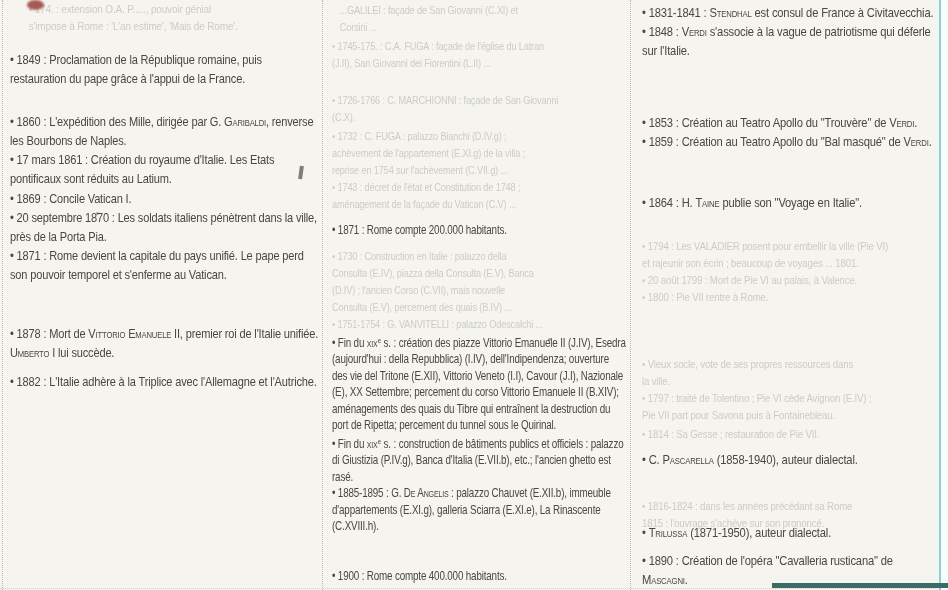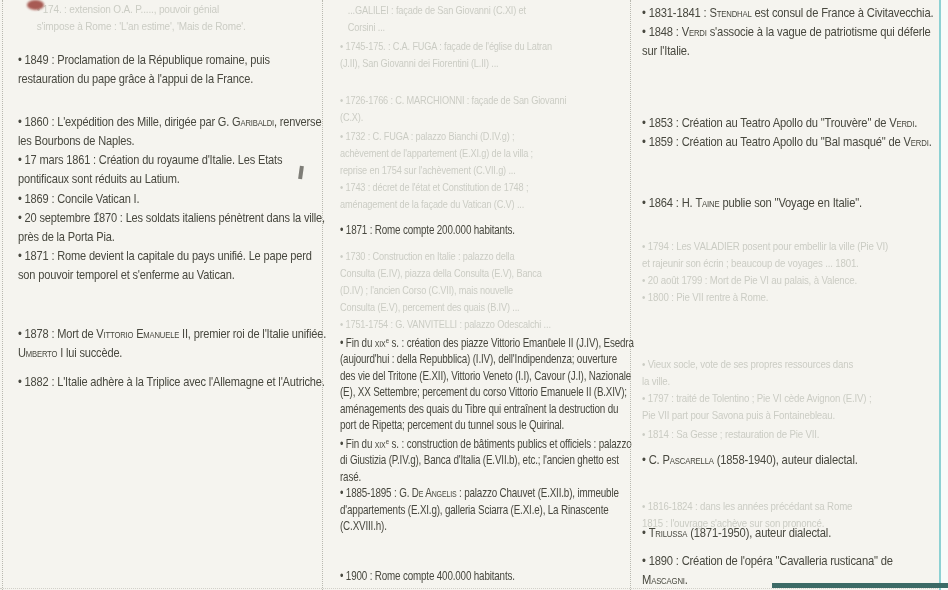--- a/index.html
+++ b/index.html
@@ -6,22 +6,22 @@
   body{
     width:948px;height:590px;
     background:#e9e9e3;
     font-family:"Liberation Sans", sans-serif;
   }
   .page{
     position:relative;width:948px;height:590px;overflow:hidden;
     background:#f5f4ef;color:#48483f;
   }
   .col{position:absolute;top:0;bottom:0;}
-  .col-left {left:18px;width:310px;}
-  .col-mid  {left:340px;width:294px;}
+  .col-left {left:10px;width:310px;}
+  .col-mid  {left:332px;width:294px;}
   .col-right{left:642px;width:296px;}
 
   .block{position:absolute;left:0;transform-origin:0 0;}
   .col-left  .block{width:365px;transform:scaleX(0.85);font-size:13px;line-height:19px;letter-spacing:-0.2px;}
   .col-mid   .block{width:377px;transform:scaleX(0.78);font-size:12.6px;line-height:16.5px;letter-spacing:-0.2px;}
   .col-right .block{width:344px;transform:scaleX(0.86);font-size:13px;line-height:19px;letter-spacing:-0.2px;}
 
   .bullet{margin:0;}
   .sc{font-variant:small-caps;}
   .sup{font-size:0.62em;vertical-align:0.5em;letter-spacing:0;}

